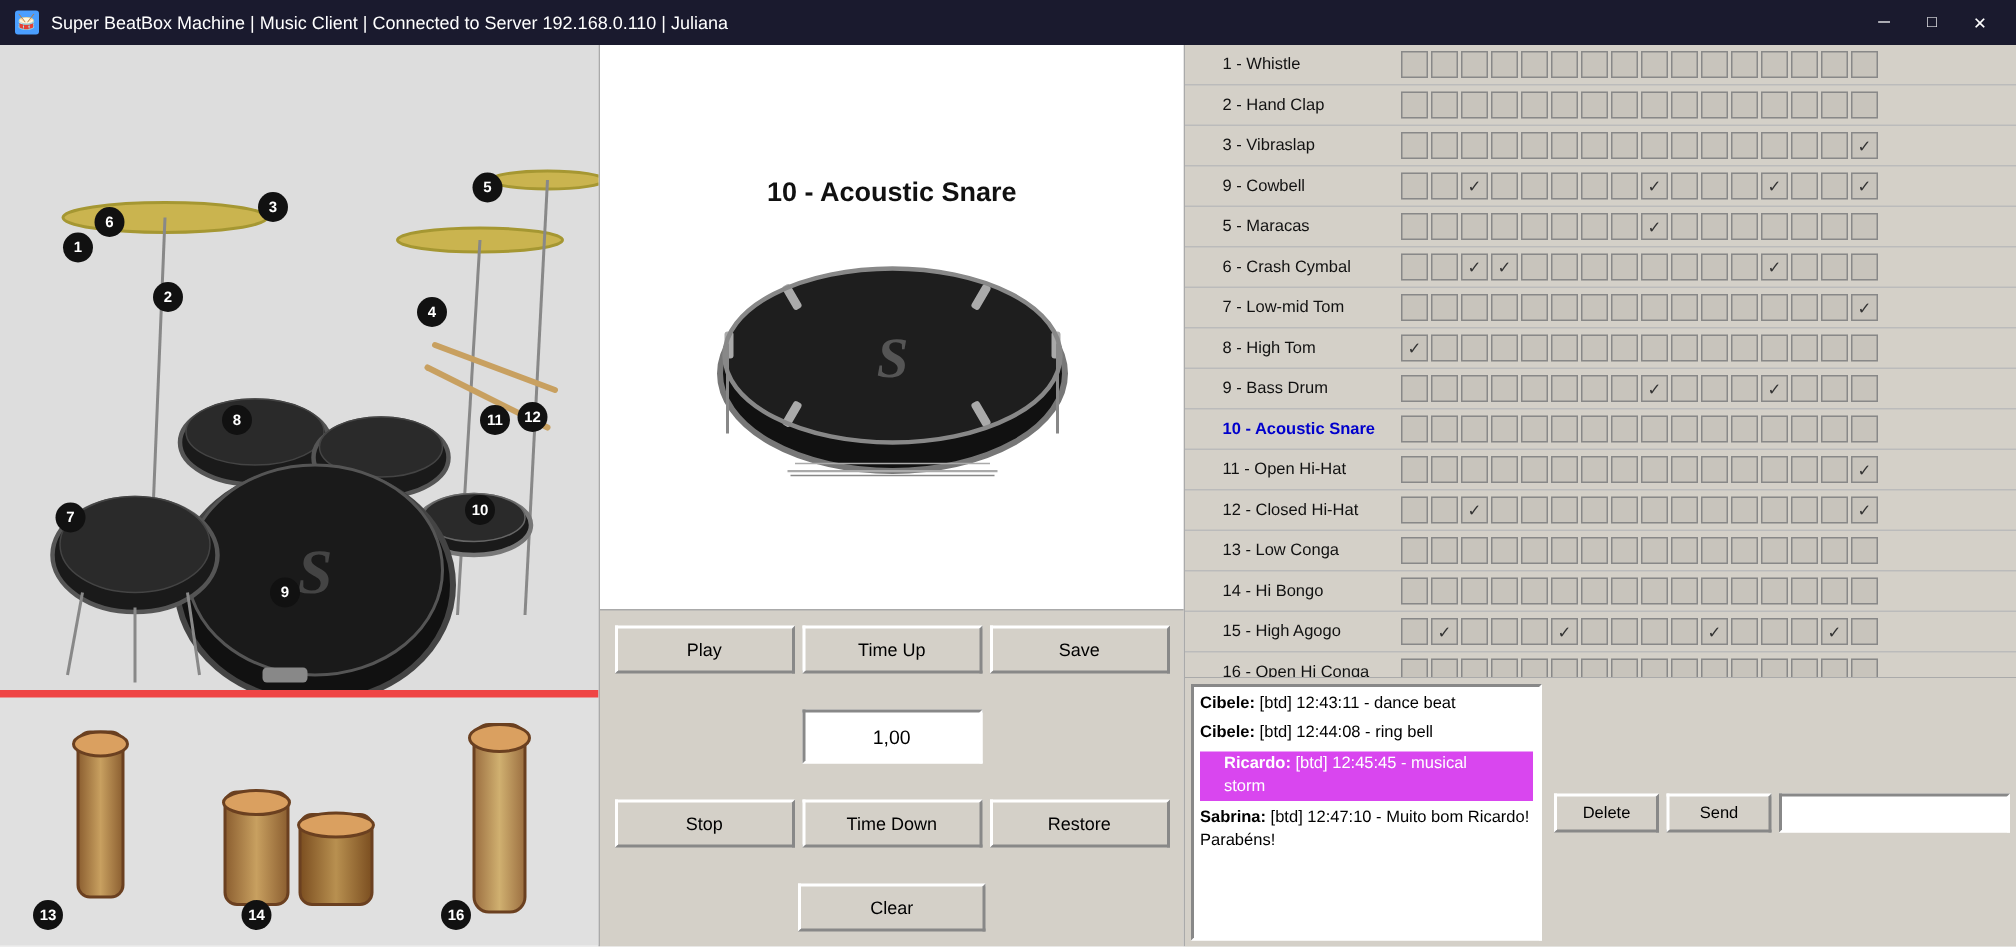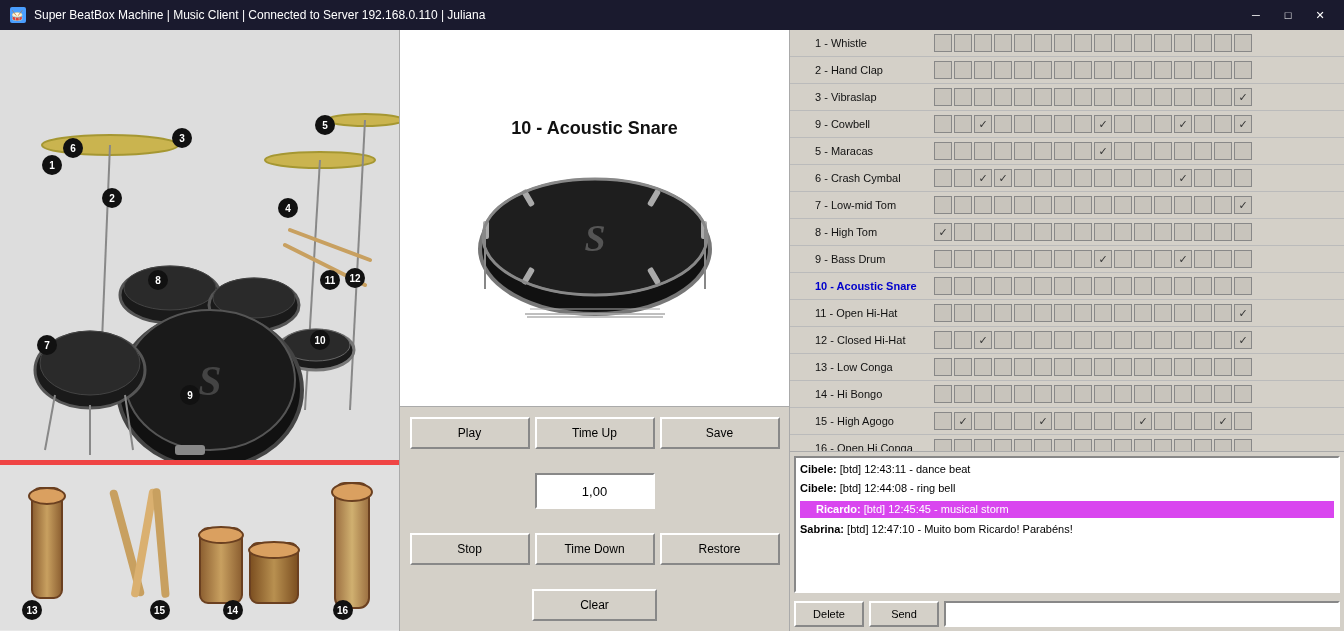--- a/index.html
+++ b/index.html
@@ -214,21 +214,21 @@
       content: '✓';
       font-size: 11px;
       color: #333;
     }
 
     
     .chat-section {
       height: 180px;
       border-top: 1px solid #aaa;
       display: flex;
-      flex-direction: column;
+      flex-direction: row;
       background: #d4d0c8;
     }
     .chat-messages {
       flex: 1;
       background: white;
       overflow-y: auto;
       padding: 4px;
       font-size: 11px;
       border: 2px solid;
       border-color: #888 #fff #fff #888;
@@ -355,28 +355,20 @@
           <defs>
             <linearGradient id="conga-grad" x1="0%" y1="0%" x2="100%" y2="0%">
               <stop offset="0%" style="stop-color:#8b5e30"></stop>
               <stop offset="50%" style="stop-color:#c8a060"></stop>
               <stop offset="100%" style="stop-color:#8b5e30"></stop>
             </linearGradient>
           </defs>
         </svg>
       </div>
 
-      <div class="instr-slot" style="position:relative;">
-        <div class="badge" style="position:absolute;bottom:10px;left:55px;z-index:10">15</div>
-        <svg width="100" height="140" viewBox="0 0 100 140">
-          <rect x="28" y="10" width="8" height="110" rx="4" fill="#c8a060" transform="rotate(-15,32,65)"></rect>
-          <rect x="45" y="10" width="8" height="110" rx="4" fill="#dab070" transform="rotate(10,49,65)"></rect>
-          <rect x="62" y="10" width="8" height="110" rx="4" fill="#c8a060" transform="rotate(-5,66,65)"></rect>
-        </svg>
-      </div>
 
       <div class="instr-slot" style="position:relative;">
         <div class="badge" style="position:absolute;bottom:10px;left:28px;z-index:10">14</div>
         <svg width="110" height="140" viewBox="0 0 110 140">
           <rect x="5" y="50" width="42" height="75" rx="8" fill="url(#bongo1-grad)" stroke="#6b4020" stroke-width="2"></rect>
           <ellipse cx="26" cy="57" rx="22" ry="8" fill="#daa060" stroke="#6b4020" stroke-width="2"></ellipse>
           <rect x="55" y="65" width="48" height="60" rx="8" fill="url(#bongo2-grad)" stroke="#6b4020" stroke-width="2"></rect>
           <ellipse cx="79" cy="72" rx="25" ry="8" fill="#daa060" stroke="#6b4020" stroke-width="2"></ellipse>
           <defs>
             <linearGradient id="bongo1-grad" x1="0%" y1="0%" x2="100%" y2="0%">

